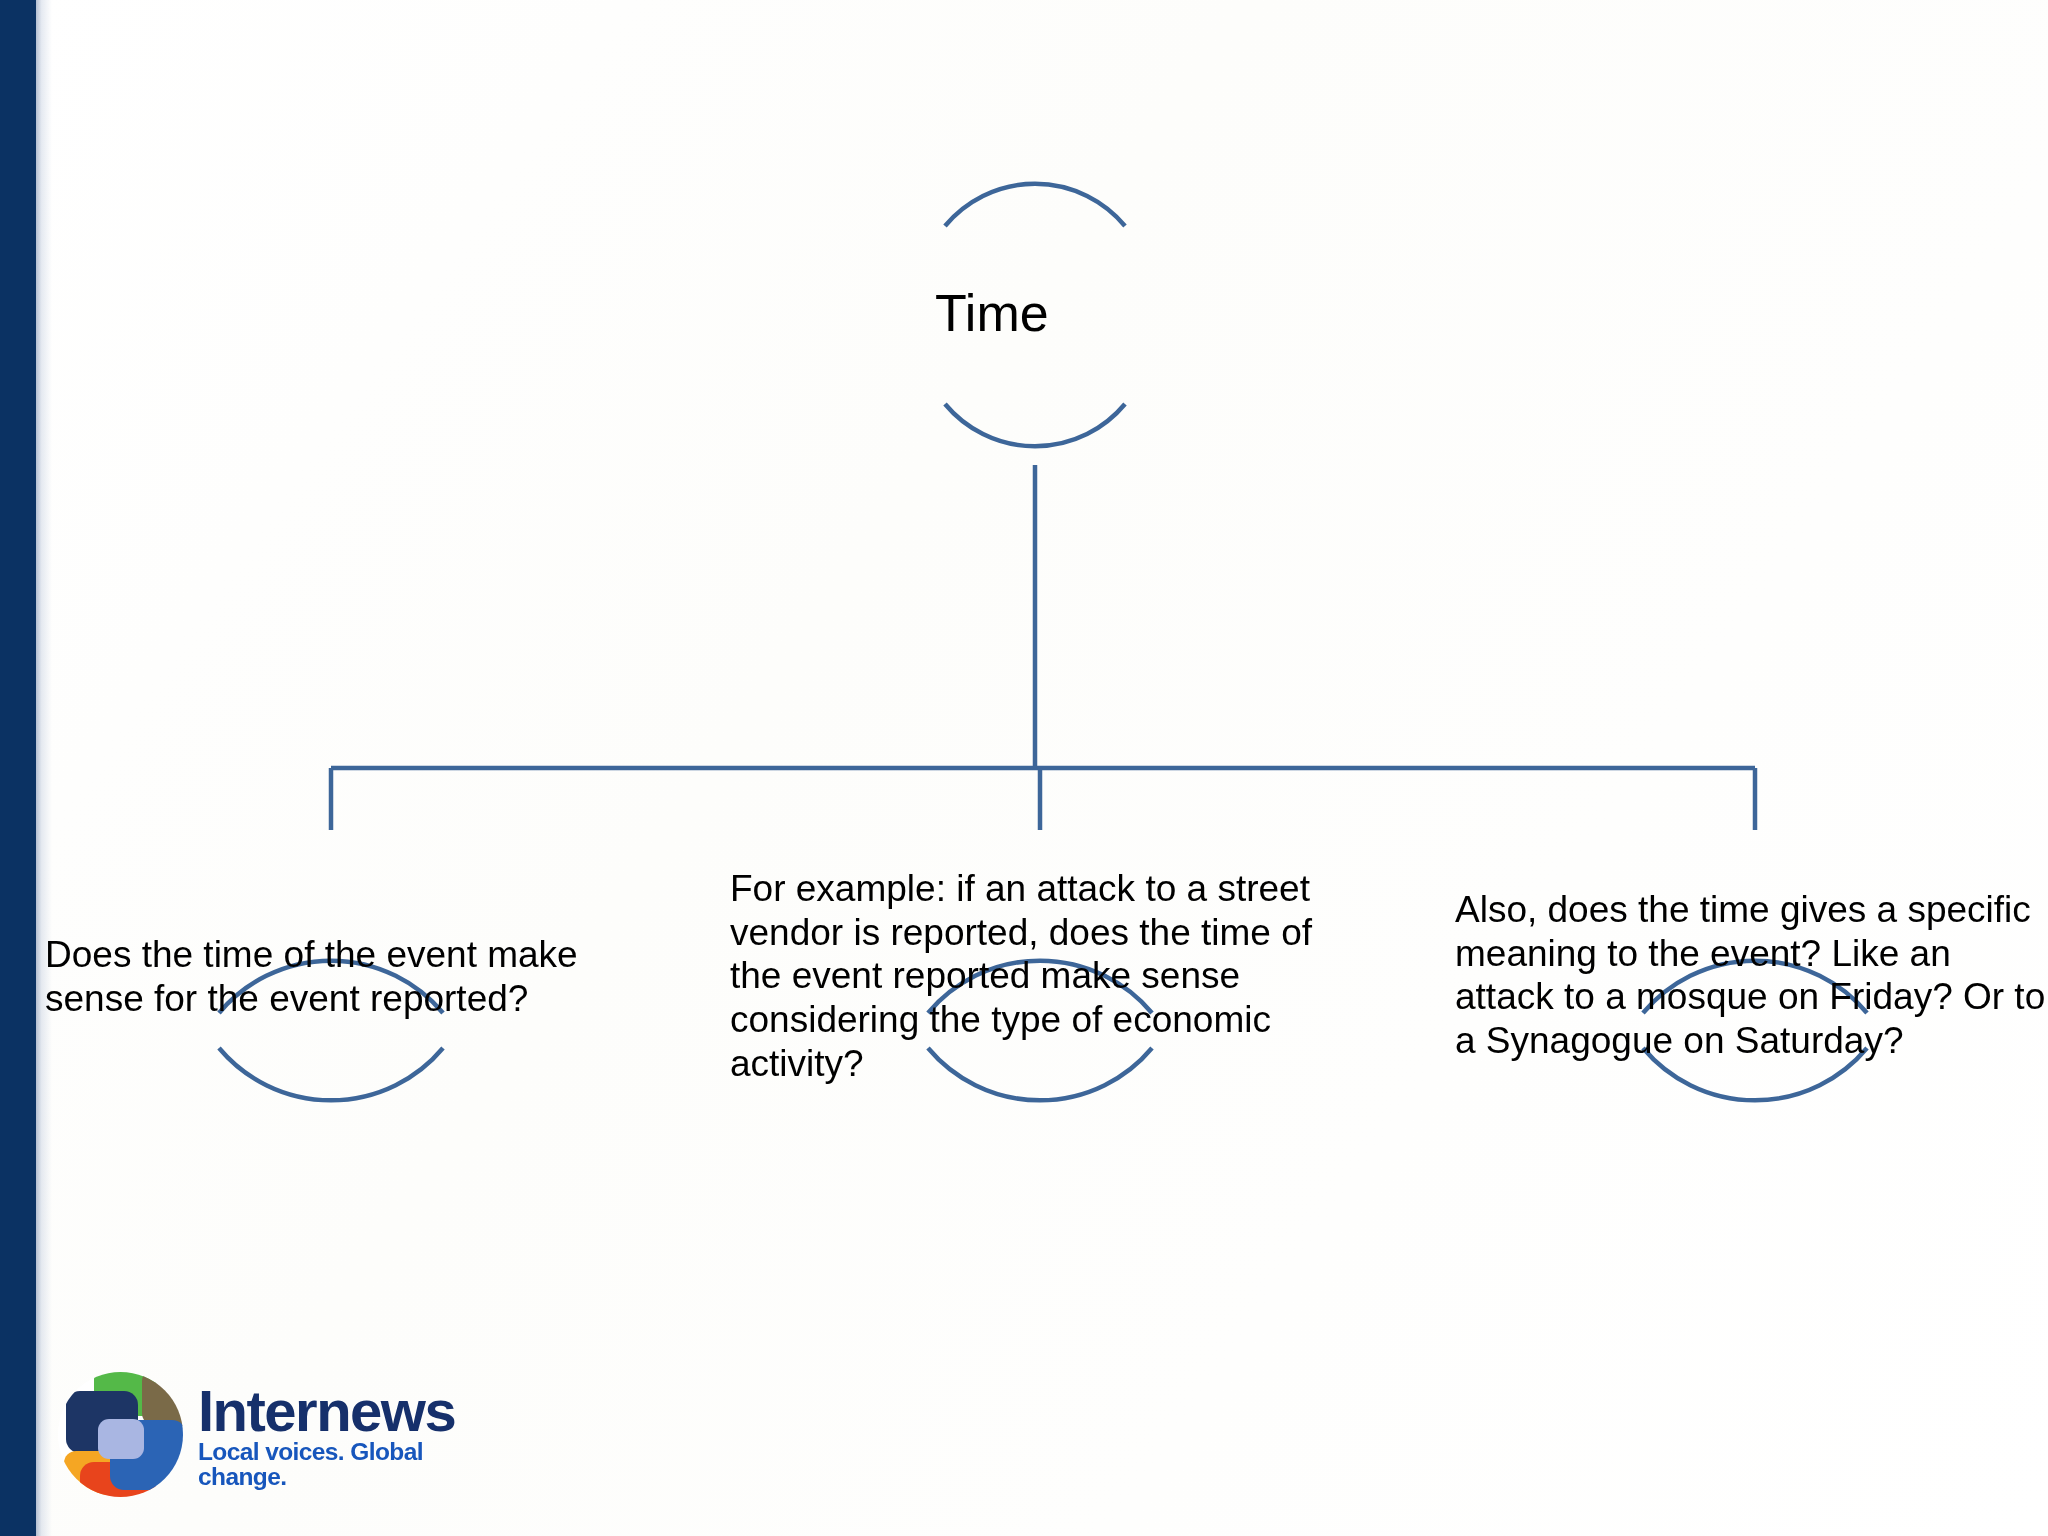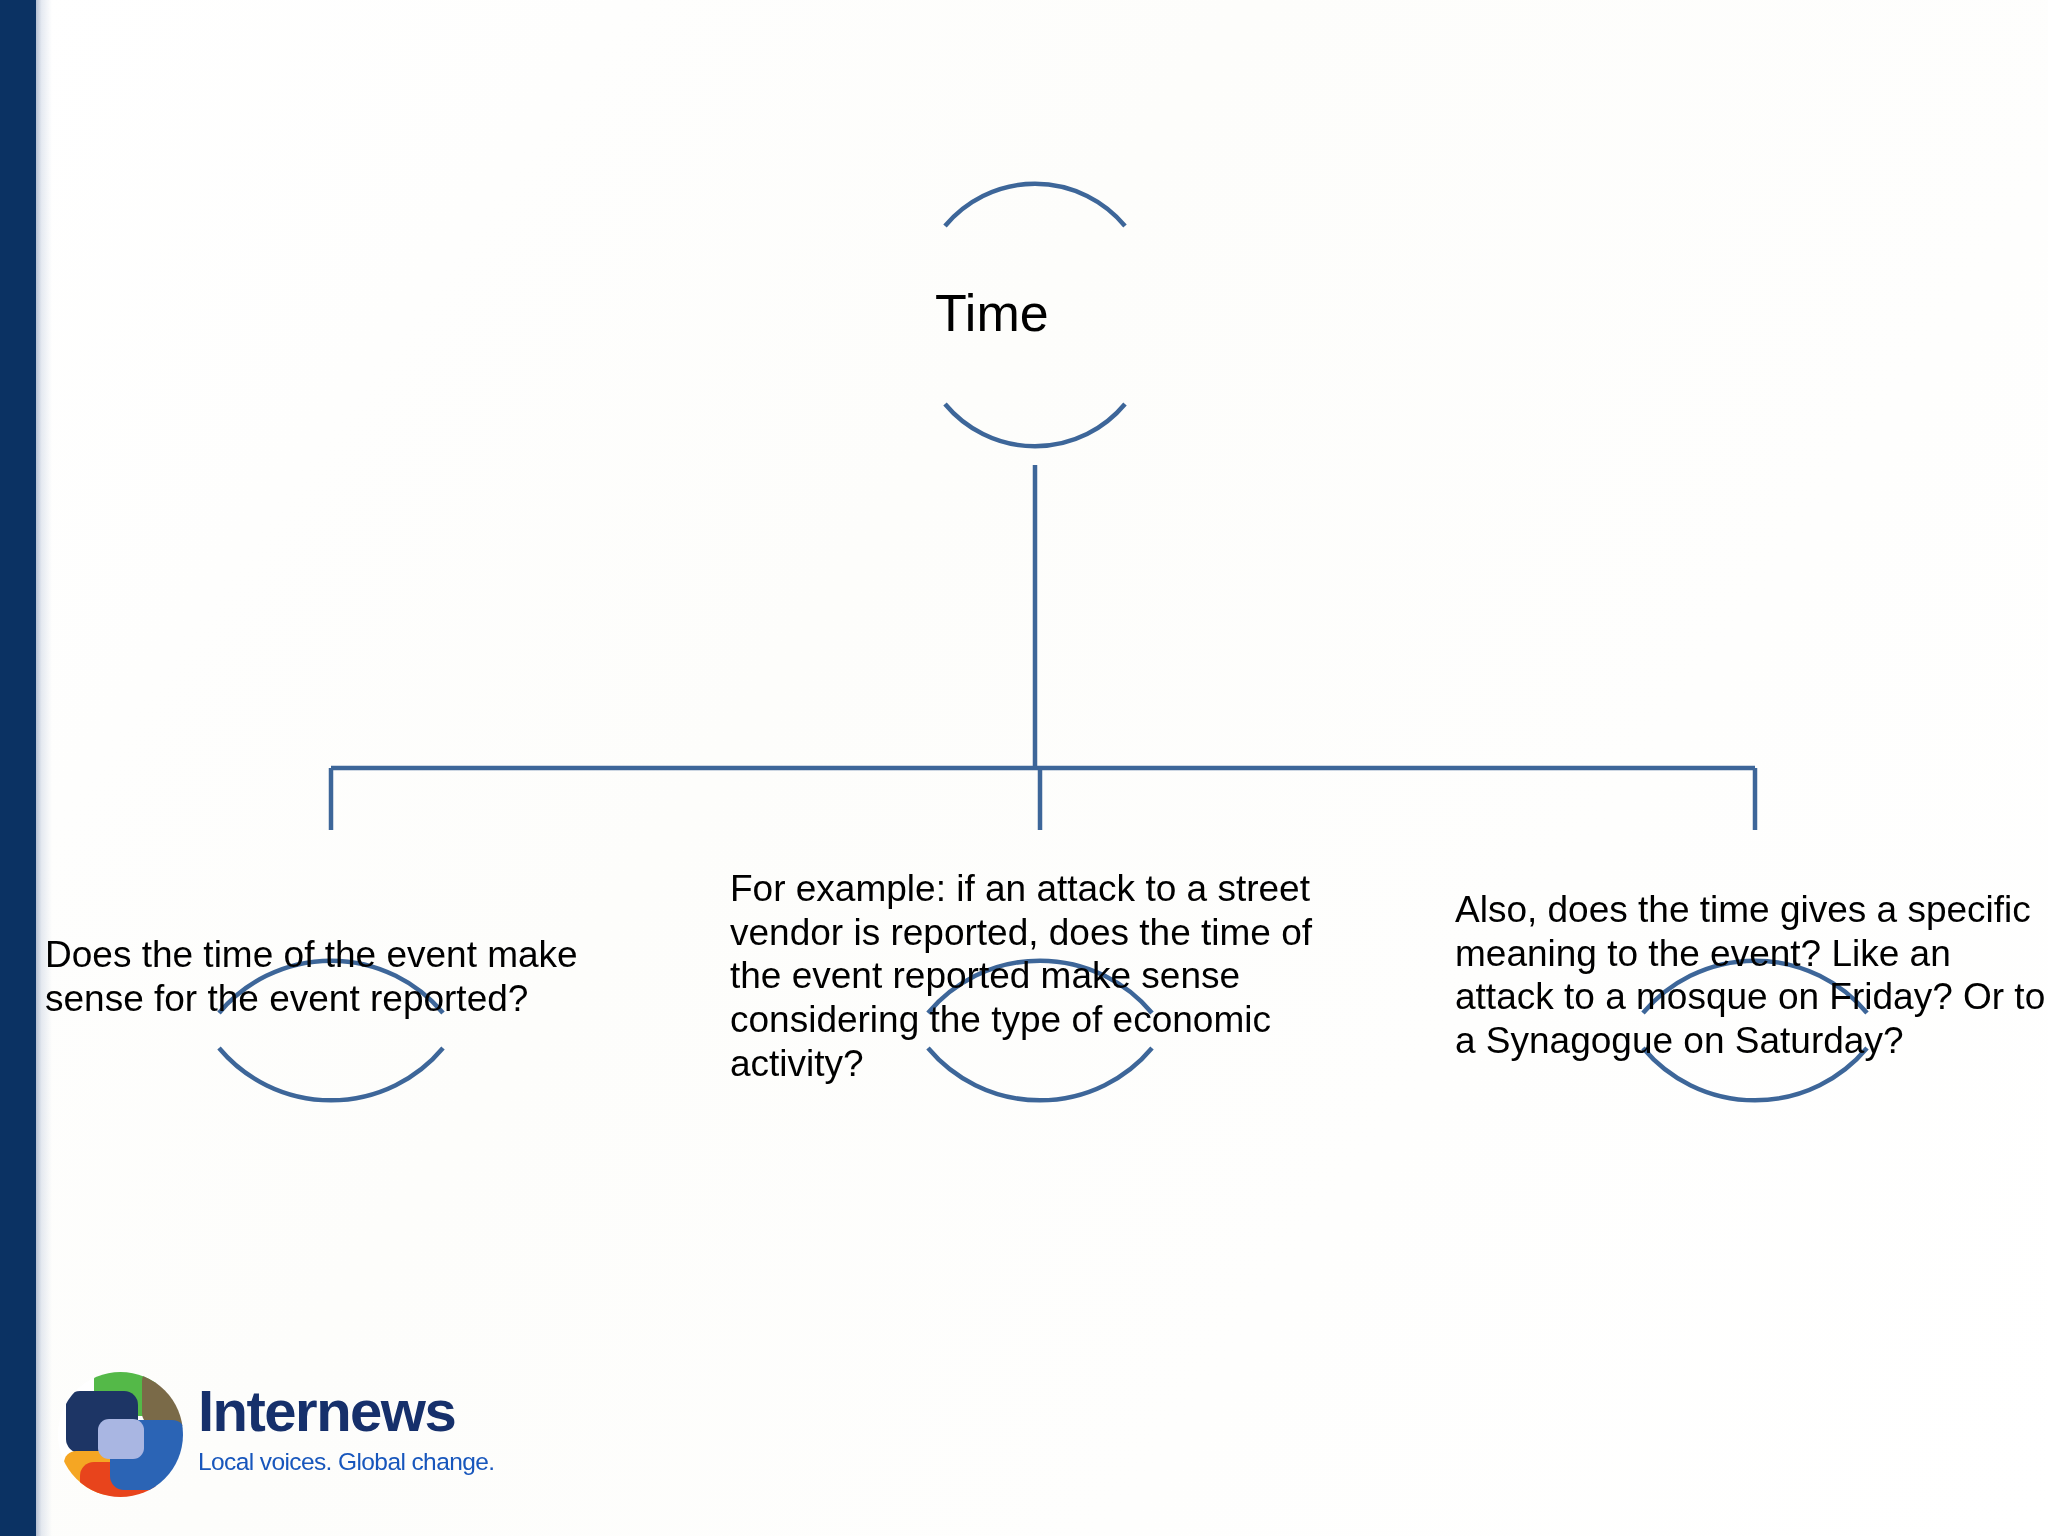--- a/index.html
+++ b/index.html
@@ -106,26 +106,26 @@
   .logo-name {
     font-family: "Liberation Sans", sans-serif;
     font-weight: bold;
     font-size: 58px;
     letter-spacing: -1.5px;
     color: #16306b;
     line-height: 1;
   }
   .logo-tagline {
     font-family: "Liberation Sans", sans-serif;
-    font-weight: normal;
+    font-weight: bold;
     font-size: 24.5px;
     letter-spacing: -0.6px;
     color: #1756bc;
     line-height: 1;
-    margin-top: 10px;
+    margin-top: 0;
   }
 </style>
 </head>
 <body>
 
 <div id="slide">
 
   <div class="left-bar"></div>
   <div class="left-bar-shadow"></div>
 

